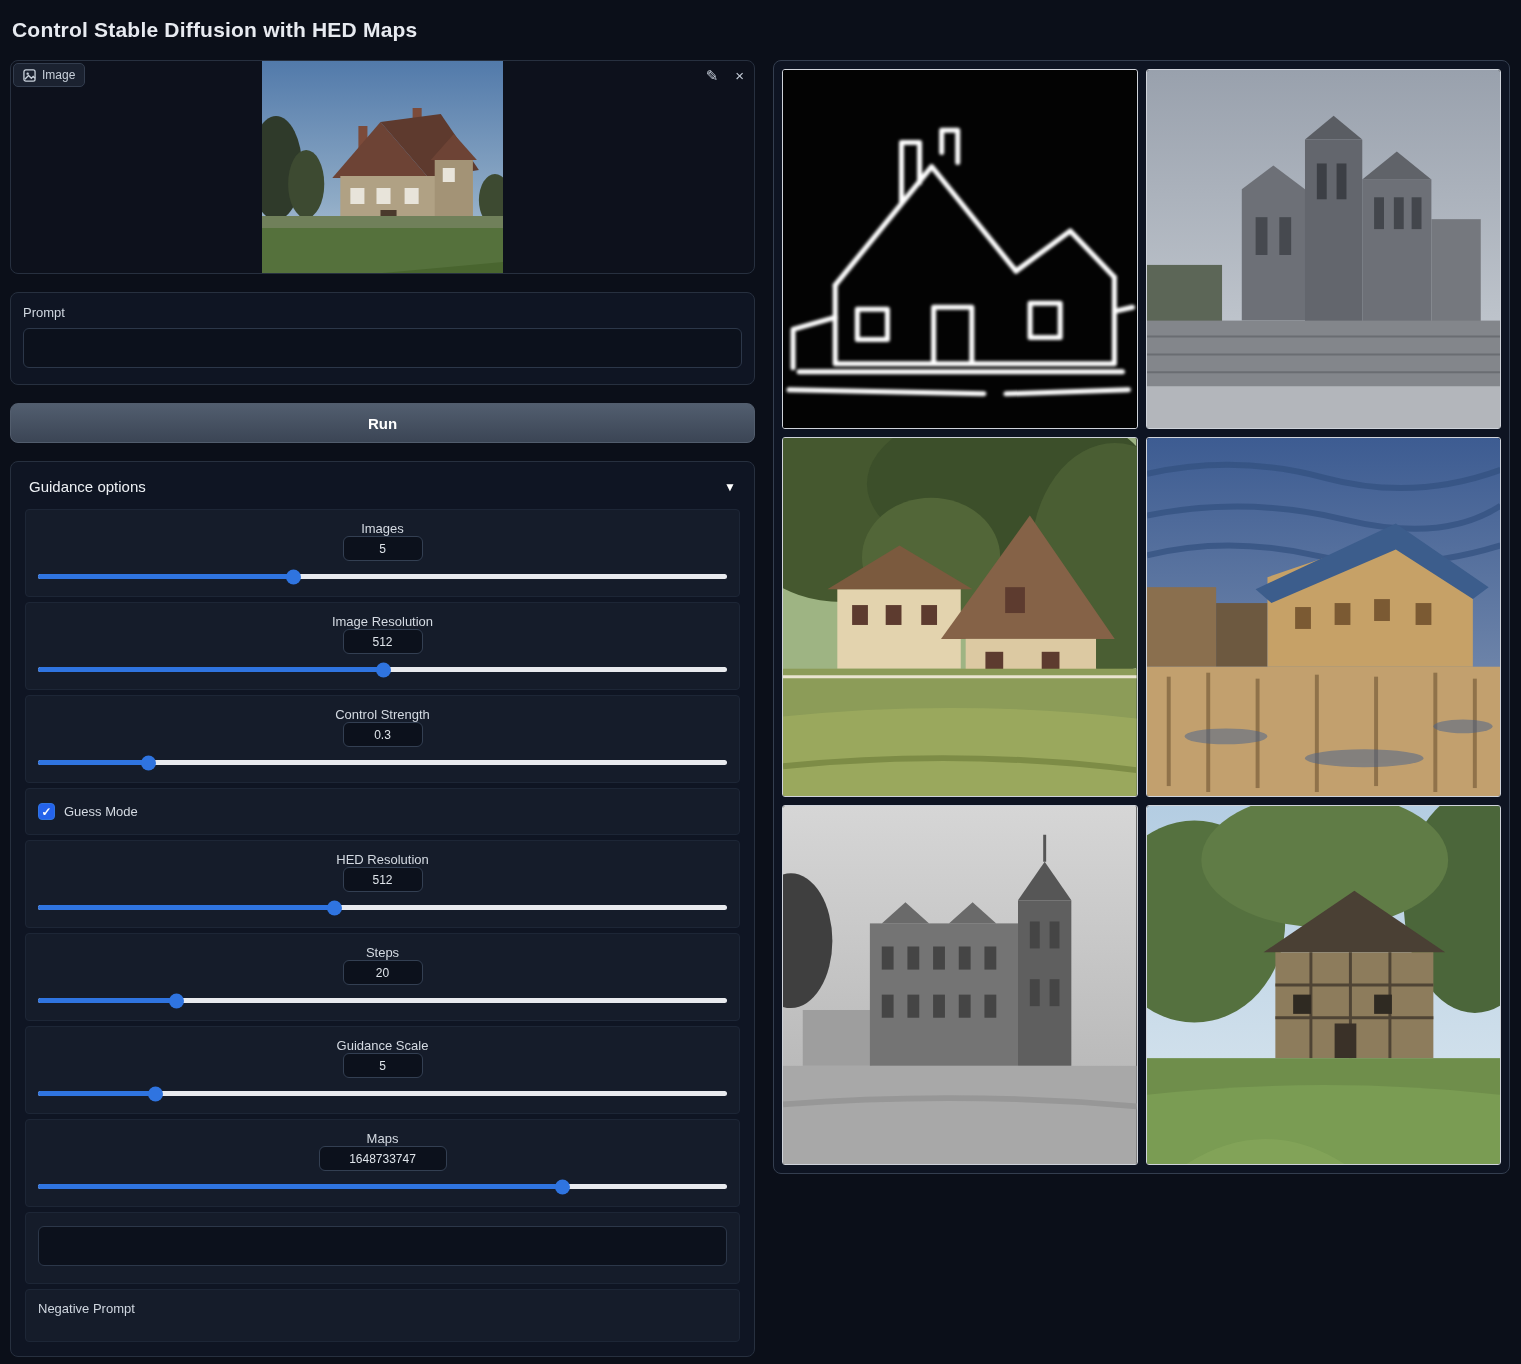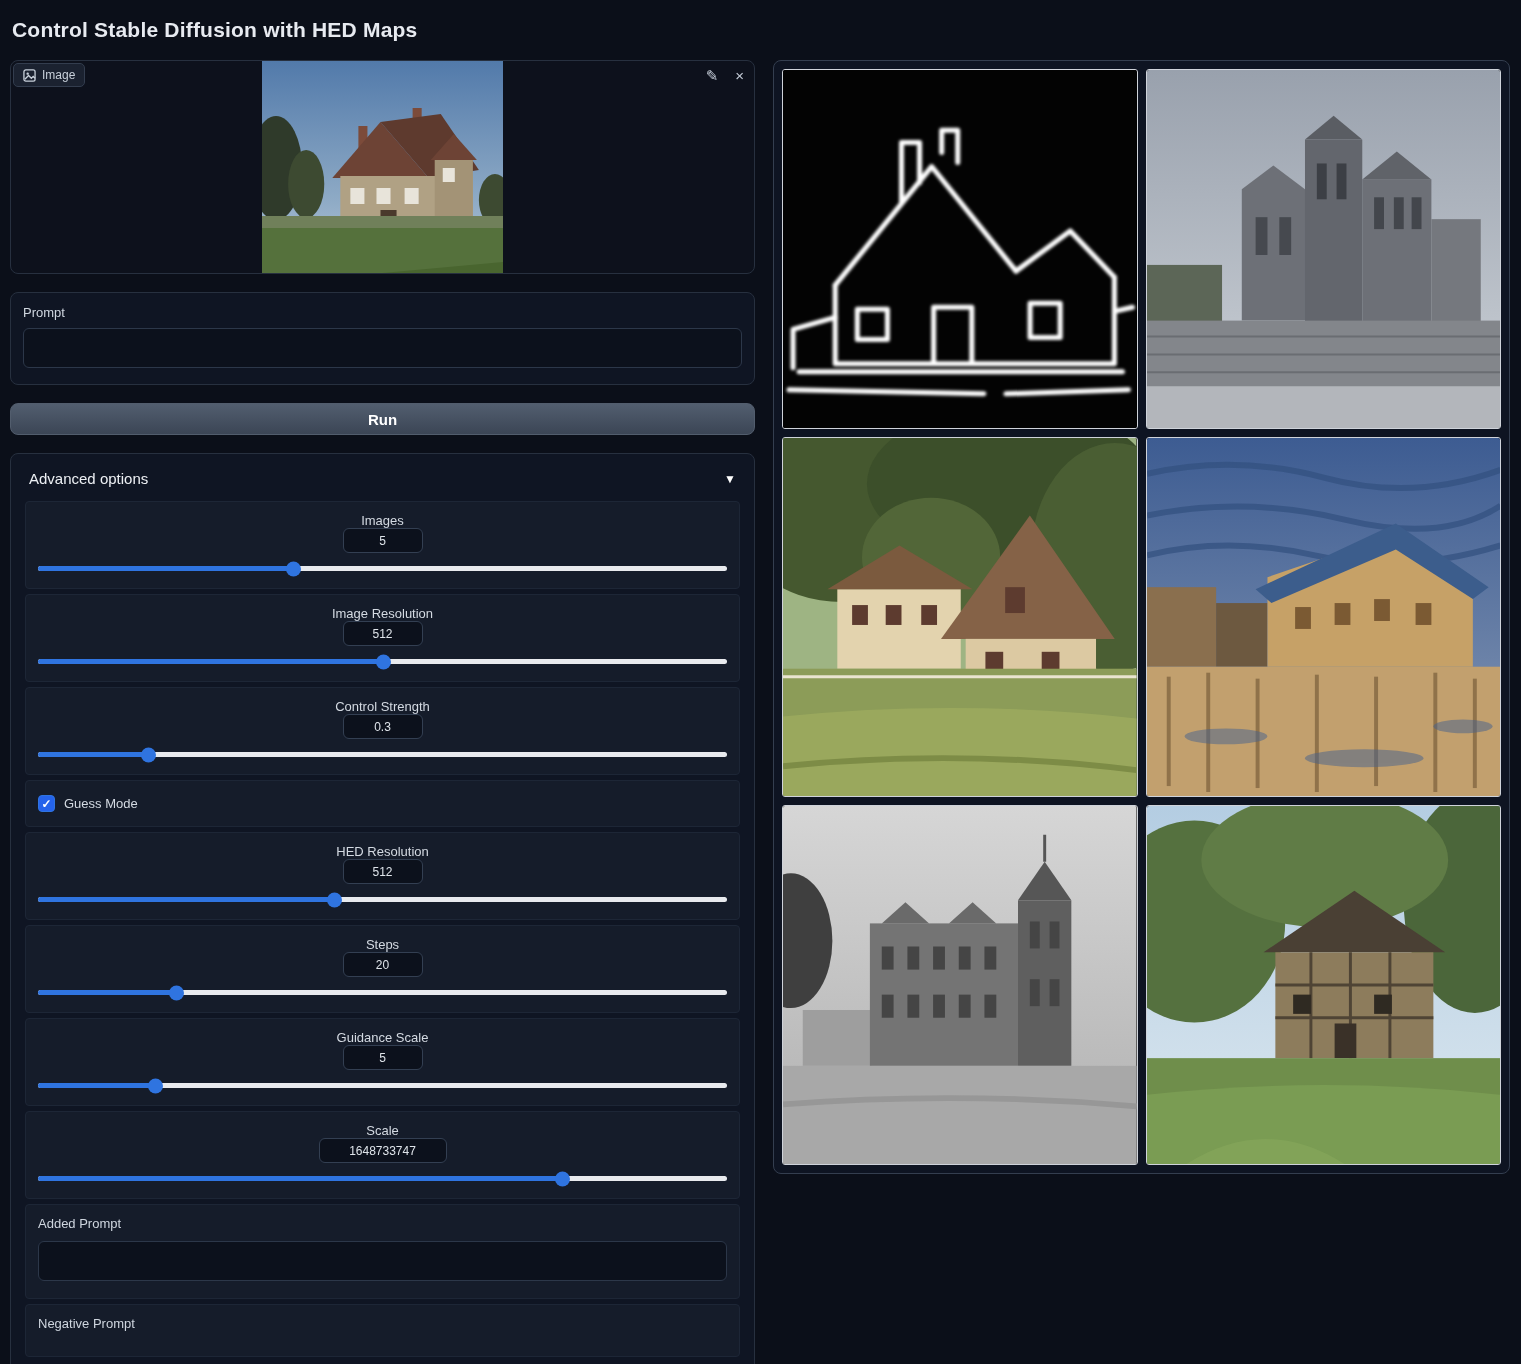--- a/index.html
+++ b/index.html
@@ -26,21 +26,21 @@
   .icon-btn { color:#c3cbd6; font-size:15px; line-height:1; cursor:pointer; background:none; border:none; font-family:inherit; padding:2px; }
   .photo { width:241px; height:234px; display:block; }
 
   
   .prompt-panel { padding:12px 12px 16px; }
   .field-label { font-size:13px; color:#cfd6df; margin-bottom:8px; display:block; }
   .text-input { width:100%; height:40px; background:#0c111c; border:1px solid #2c3749; border-radius:6px;
                 color:#e7eaf0; font-size:14px; padding:0 10px; font-family:inherit; outline:none; }
 
   
-  .run-btn { width:100%; height:32px; border-radius:8px; border:1px solid #525d6d;
+  .run-btn { width:100%; height:40px; border-radius:8px; border:1px solid #525d6d;
              background:linear-gradient(180deg,#525e6f 0%,#3b4555 100%);
              color:#fff; font-size:15px; font-weight:700; font-family:inherit; cursor:pointer; }
 
   
   .advanced { padding:14px; }
   .adv-header { display:flex; justify-content:space-between; align-items:center;
                 font-size:15px; color:#edf0f4; margin:2px 4px 14px; cursor:pointer; }
   .arrow { font-size:12px; color:#ffffff; }
   .adv-body { display:flex; flex-direction:column; gap:5px; }
   .group { background:#151c2a; border:1px solid #1d2636; border-radius:4px; padding:11px 12px 17px; }
@@ -120,21 +120,21 @@
 
       <div class="panel prompt-panel">
         <label class="field-label">Prompt</label>
         <input class="text-input" type="text" value="" style="">
       </div>
 
       <button class="run-btn">Run</button>
 
       <div class="panel advanced">
         <div class="adv-header">
-          <span>Advanced options</span>
+          <span>Guidance options</span>
           <span class="arrow">▼</span>
         </div>
         <div class="adv-body">
 
           <div class="group">
             <div class="group-head">
               <span class="group-label">Images</span>
               <input class="num-input" value="5" style="">
             </div>
             <div class="track">
@@ -206,33 +206,32 @@
             </div>
             <div class="track">
               <div class="fill" style="width: 17%;">
                 <div class="thumb"></div>
               </div>
             </div>
           </div>
 
           <div class="group">
             <div class="group-head">
-              <span class="group-label">Scale</span>
+              <span class="group-label">Maps</span>
               <input class="num-input wide" value="1648733747" style="">
             </div>
             <div class="track">
               <div class="fill" style="width: 76%;">
                 <div class="thumb"></div>
               </div>
             </div>
           </div>
 
 
           <div class="group big-input-group">
-            <label class="field-label">Added Prompt</label>
             <input class="text-input" type="text" value="" style="">
           </div>
 
           <div class="group big-input-group">
             <label class="field-label">Negative Prompt</label>
 
           </div>
 
         </div>
       </div>

